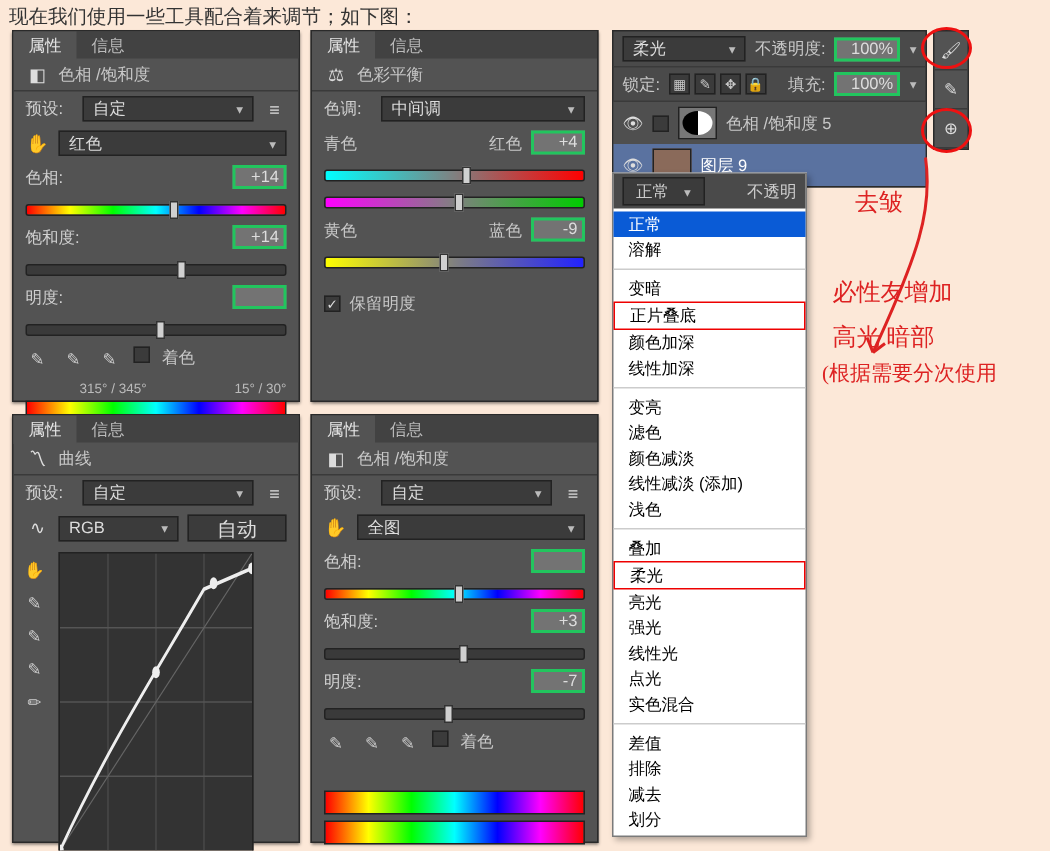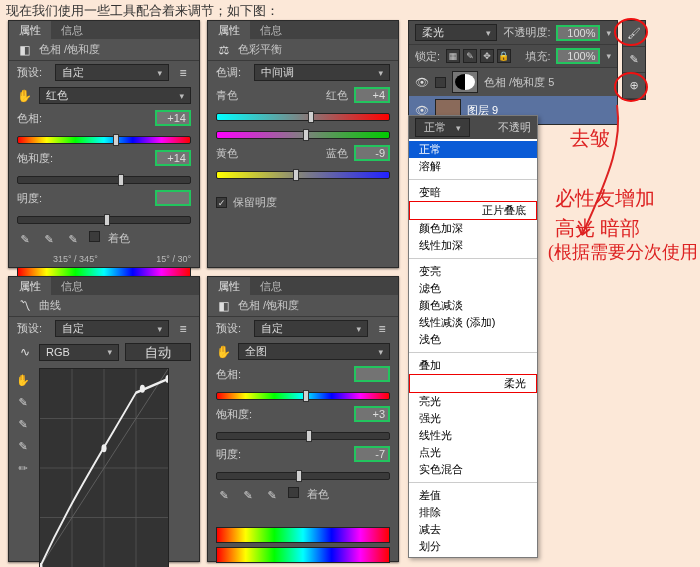--- a/index.html
+++ b/index.html
@@ -85,28 +85,28 @@
     position: absolute; left: 408px; top: 115px; width: 130px;
     background: #fff; border: 1px solid #7a7a7a; color: #000; font-size: 11px;
     box-shadow: 2px 2px 4px rgba(0,0,0,0.3);
   }
   .ddmenu .bar { background: #4a4a4a; display: flex; align-items: center; padding: 2px 6px; gap: 6px; color:#ccc;}
   .ddmenu .bar .sel { background: #3b3b3b; border: 1px solid #222; padding: 1px 8px; display: flex; align-items: center; gap: 10px; }
   .ddmenu .group { padding: 2px 0; }
   .ddmenu .item { padding: 1px 10px; white-space: nowrap; }
   .ddmenu .item.hi { background: #0a5bd6; color: #fff; }
   .ddmenu hr { border: none; border-top: 1px solid #ccc; margin: 2px 0; }
-  .redbox { border: 1.5px solid #e00; text-align: right; }
+  .redbox { border: 1.5px solid #e00; }
 
   .toolcol { position: absolute; left: 622px; top: 20px; width: 24px; background: #535353; border: 1px solid #2a2a2a; display: flex; flex-direction: column; }
   .toolcol .t { height: 26px; display: flex; align-items: center; justify-content: center; border-bottom: 1px solid #3a3a3a; color: #ddd; }
   .redring { position: absolute; border: 2.5px solid #e11; border-radius: 50%; pointer-events: none; }
   .redpath { position: absolute; pointer-events: none; }
 
-  .anno { position: absolute; color: #d22; font-family: "KaiTi","STKaiti", cursive; font-size: 20px; pointer-events:none; }
+  .anno { position: absolute; color: #d22; font-family: "KaiTi","STKaiti", cursive; font-size: 16px; pointer-events:none; }
 </style>
 </head>
 <body>
 
 <div class="intro">现在我们使用一些工具配合着来调节；如下图：</div>
 
 <div class="panel" style="left:8px; top:20px; width:192px; height:248px;">
   <div class="tabbar">
     <div class="tab active">属性</div>
     <div class="tab">信息</div>
@@ -438,13 +438,13 @@
 <div class="redring" style="left:614px; top:72px; width:34px; height:30px;"></div>
 
 <svg class="redpath" style="left:562px; top:100px; width:80px; height:150px;" viewBox="0 0 80 150">
   <path d="M55,5 C60,40 50,70 20,135" stroke="#d22" stroke-width="2" fill="none"></path>
   <path d="M20,135 l-4,-10 M20,135 l8,-6" stroke="#d22" stroke-width="2" fill="none"></path>
 </svg>
 
 <div class="anno" style="left:570px; top:125px;">去皱</div>
 <div class="anno" style="left:555px; top:185px;">必性友增加</div>
 <div class="anno" style="left:555px; top:215px;">高光 暗部</div>
-<div class="anno" style="left:548px; top:240px; font-size:18px;">(根据需要分次使用</div>
+<div class="anno" style="left:548px; top:240px; font-size:14px;">(根据需要分次使用</div>
 
 </body></html>

